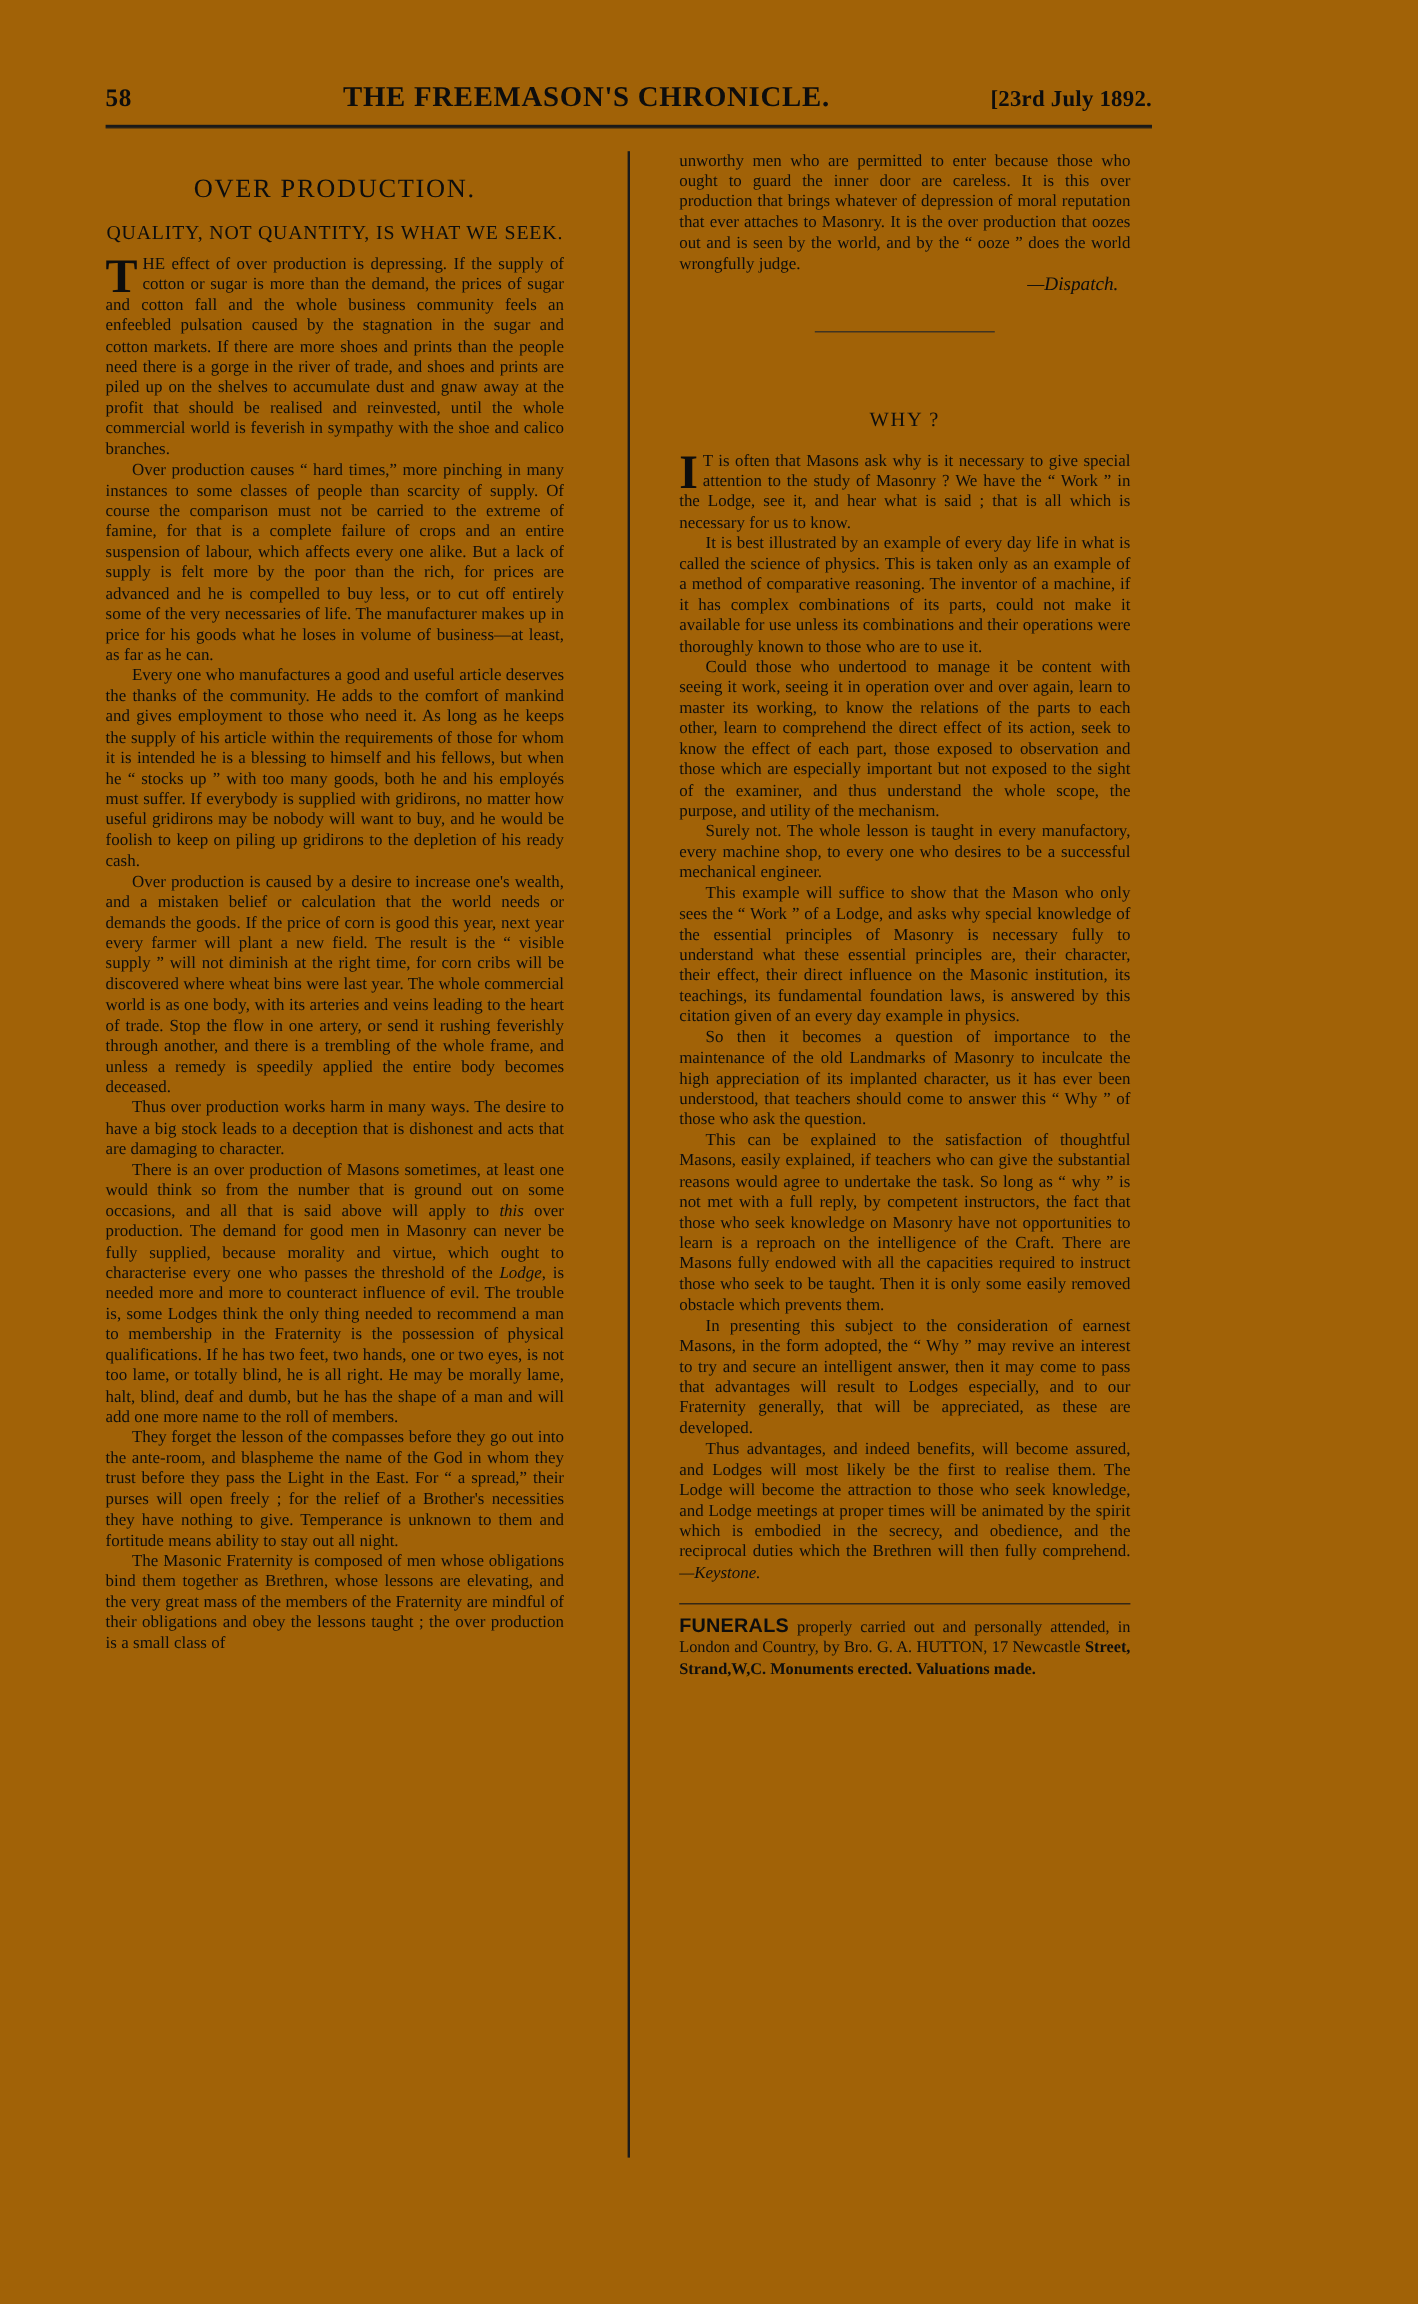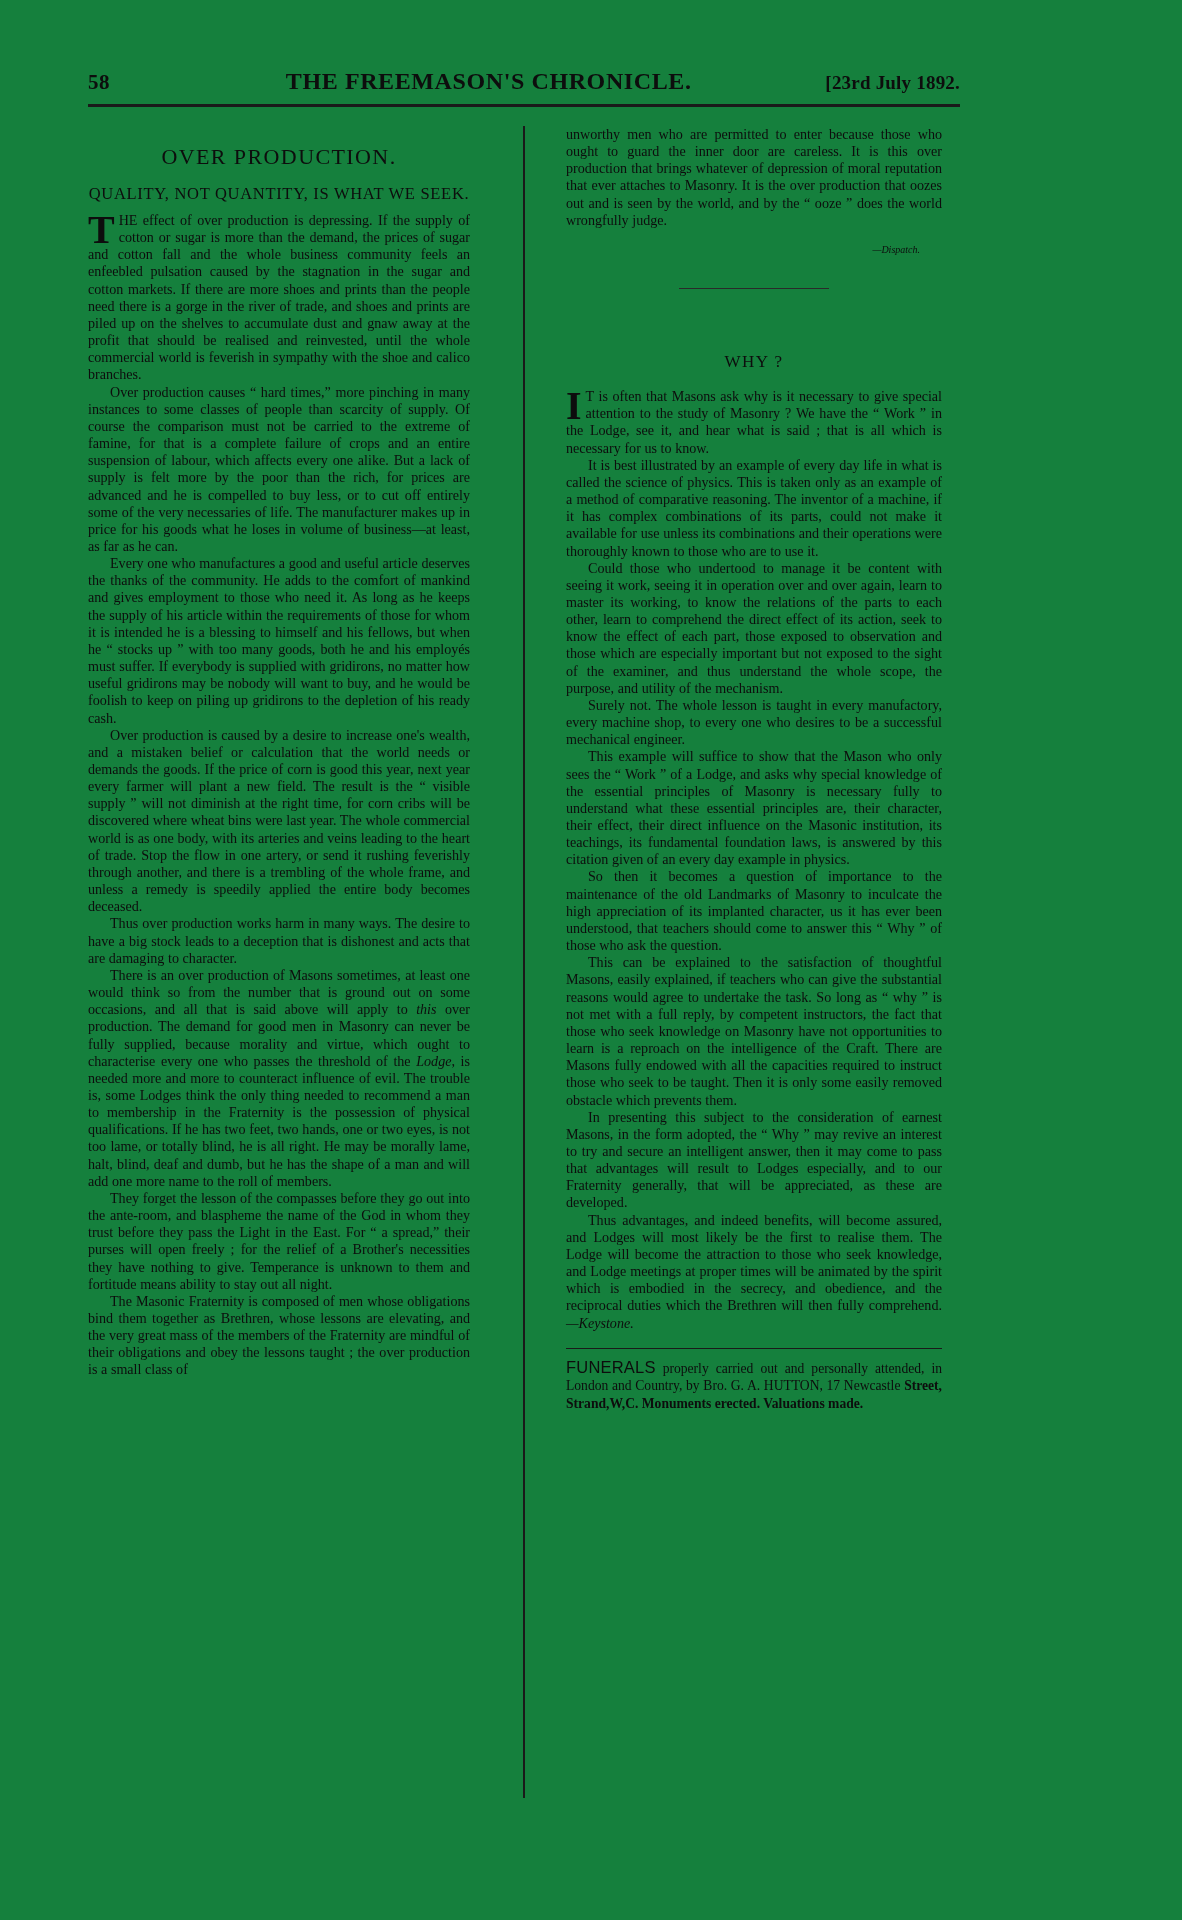--- a/index.html
+++ b/index.html
@@ -14,21 +14,21 @@
     font-family: "Liberation Serif", "DejaVu Serif", serif;
     color: #0d0d0d;
     -webkit-font-smoothing: antialiased;
   }
 
   .page {
     position: relative;
     width: 1182px;
     height: 1920px;
     box-sizing: border-box;
-    background: #15803d;
+    background: #a16207;
     overflow: hidden;
   }
 
   
   .masthead {
     position: absolute;
     left: 88px;
     top: 68px;
     width: 872px;
     display: flex;
@@ -154,46 +154,46 @@
     font-weight: bold;
     padding: 1px 4px 0 0;
     margin-top: 1px;
     font-family: "Liberation Serif", serif;
   }
   .lead-first {
     font-size: 14.1px;
   }
 
   .attribution {
-    font-size: 10px;
+    font-size: 16px;
     line-height: 17.15px;
     text-align: right;
     font-style: italic;
-    margin: 12px;
+    margin: 0;
     padding-right: 10px;
     font-family: "Liberation Serif", serif;
   }
   .src-italic { font-style: italic; }
 
   
   .ad-rule {
     border-top: 1.6px solid #1a1a1a;
     margin: 16px 0 10px 0;
     width: 100%;
   }
   .ad {
     font-family: "Liberation Serif", serif;
     font-size: 13.6px;
     line-height: 17.5px;
     text-align: justify;
     margin: 0;
   }
   .ad-lead {
     font-family: "Liberation Sans", sans-serif;
-    font-weight: normal;
+    font-weight: bold;
     font-size: 16.5px;
     letter-spacing: 0.2px;
   }
   .ad-body { font-weight: bold; }
   .ad-soft { font-weight: normal; }
 </style>
 </head>
 <body>
 
 <div class="page">

